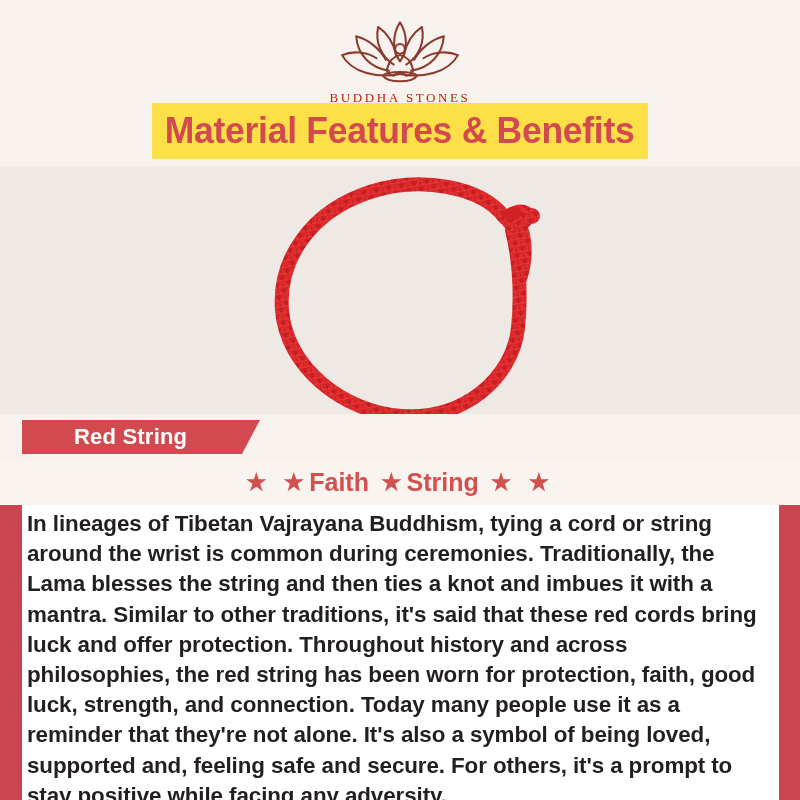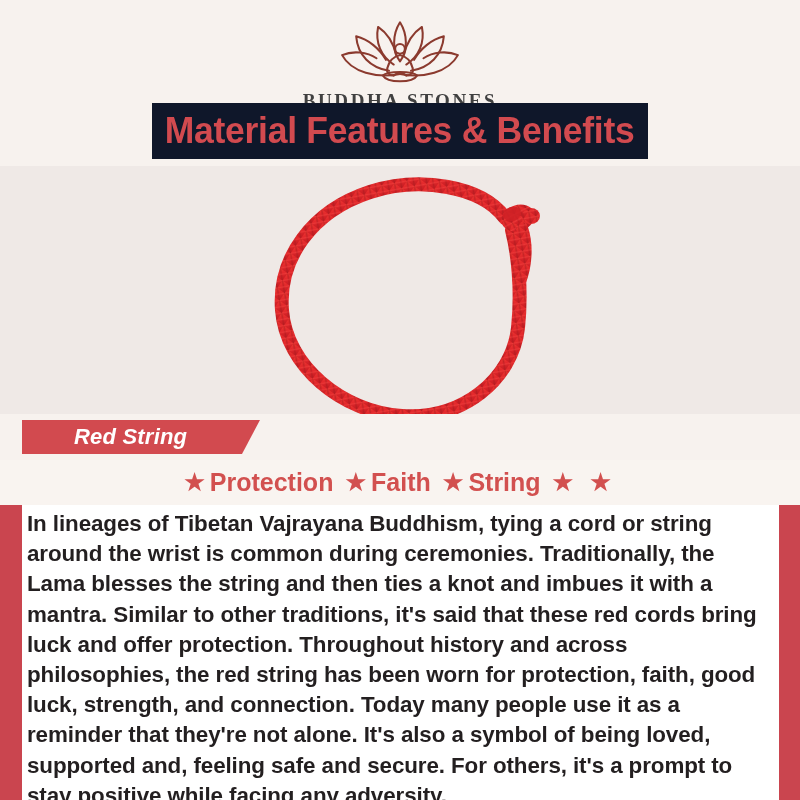--- a/index.html
+++ b/index.html
@@ -43,28 +43,28 @@
     background:#f7f2ee;
   }
   .logo-wrap{
     position:absolute;top:16px;left:0;width:800px;
     display:flex;flex-direction:column;align-items:center;
   }
   .logo-mark{width:160px;height:72px;display:block;}
   .logo-word{
     margin-top:2px;
     font-family:"Liberation Serif", serif;
-    font-size:19px;letter-spacing:2.6px;color:#404040;
-    font-weight:700;
+    font-size:13px;letter-spacing:2.6px;color:#b91c1c;
+    font-weight:400;
   }
 
   
   .title-banner{
     position:absolute;top:103px;left:152px;width:496px;height:56px;
-    background:#0f172a;
+    background:#fde047;
     display:flex;align-items:center;justify-content:center;
   }
   .title-text{
     font-family:"Liberation Sans Narrow","Liberation Sans",sans-serif;
     font-weight:bold;
     font-size:37px;
     letter-spacing:-0.3px;
     color:#d24a4f;
     white-space:nowrap;
     transform:scaleX(0.96);
@@ -82,21 +82,21 @@
 
   
   .ribbon-zone{
     position:absolute;top:414px;left:0;width:800px;height:46px;
     background:#f7f2ee;
   }
   .ribbon{
     position:absolute;left:22px;top:6px;width:238px;height:34px;
     background:#d24a4f;
     clip-path:polygon(0 0,100% 0,calc(100% - 18px) 100%,0 100%);
-    display:flex;align-items:center;font-style:italic;
+    display:flex;align-items:center;
   }
   .ribbon-text{
     margin-left:52px;
     font-family:"Liberation Sans Narrow","Liberation Sans",sans-serif;
     font-weight:bold;font-size:22px;color:#ffffff;letter-spacing:0.2px;
     white-space:nowrap;
   }
 
   
   .features{
@@ -211,21 +211,20 @@
 
   <div class="ribbon-zone">
     <div class="ribbon">
       <span class="ribbon-text">Red String</span>
     </div>
   </div>
 
   <div class="features">
     <span class="feature">
       <span class="star">★</span>
-      <span>Protection</span>
     </span>
     <span class="feature">
       <span class="star">★</span>
       <span>Faith</span>
     </span>
     <span class="feature">
       <span class="star">★</span>
       <span>String</span>
     </span>
     <span class="feature">

